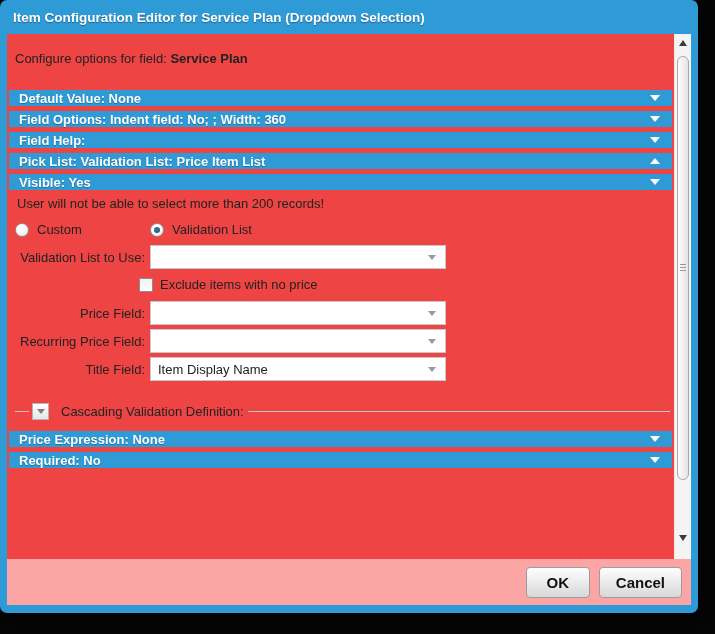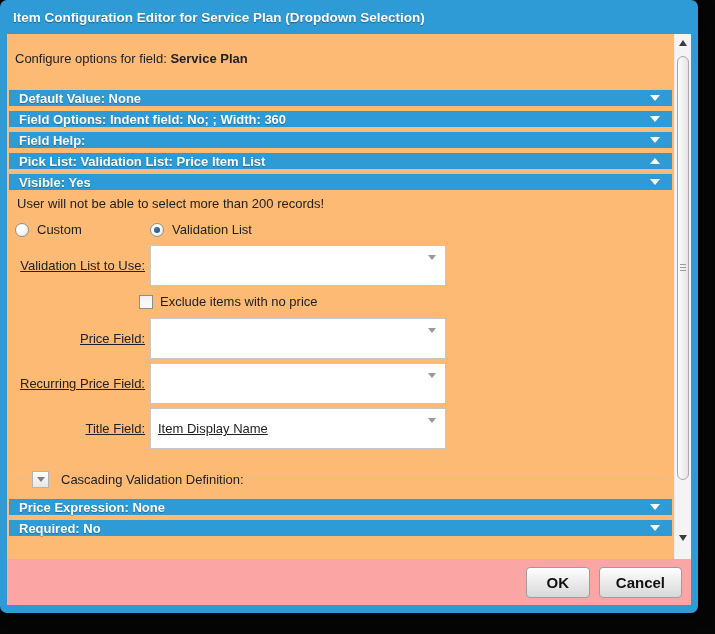--- a/index.html
+++ b/index.html
@@ -8,21 +8,21 @@
   .dialog {
     position:absolute; left:0; top:0; width:698px; height:613px;
     background:#2E9BD6; border-radius:7px; overflow:hidden;
     box-shadow:4px 4px 12px rgba(0,0,0,.75);
   }
   .titlebar {
     height:34px; display:flex; align-items:center; padding:12px 13px;
     color:#fff; font-size:13.5px; font-weight:bold;
     text-shadow:0 1px 1px rgba(0,0,0,.35);
   }
-  .inner { margin:0 7px; height:525px; background:#fdba74; position:relative; }
+  .inner { margin:0 7px; height:525px; background:#ef4444; position:relative; }
   .content { position:absolute; left:0; top:0; bottom:0; width:667px; overflow:hidden; }
 
   .intro { margin:17px 0 0 8px; font-size:13px; color:#222; }
   .intro b { font-weight:bold; }
 
   .acc-header {
     height:16px; margin:0 2px 5px 2px; background:#2E9BD6;
     display:flex; align-items:center; padding:0 12px 0 10px;
     color:#fff; font-size:13px; font-weight:bold;
     text-shadow:0 1px 1px rgba(0,0,0,.3); cursor:pointer;
@@ -42,24 +42,24 @@
     width:14px; height:14px; border-radius:50%;
     border:1px solid #8f8f8f; background:radial-gradient(circle at 35% 30%, #ffffff 30%, #e2e2e2);
     position:relative; flex:0 0 auto;
   }
   .radio.checked::after {
     content:""; position:absolute; left:3px; top:3px; width:6px; height:6px;
     border-radius:50%; background:radial-gradient(circle at 40% 35%, #3c76a6, #27516f);
   }
 
   .form { margin-top:8px; }
-  .form-row { display:flex; align-items:center; margin-bottom:4px;text-decoration:underline; }
+  .form-row { display:flex; align-items:center; margin-bottom:4px; }
   .form-label { flex:0 0 138px; text-align:right; padding-right:0; color:#222; }
   .combo {
-    margin-left:5px; width:296px; height:41px; background:#fff;
+    margin-left:5px; width:296px; height:24px; background:#fff;
     border:1px solid #c6c6c6; position:relative;
     display:flex; align-items:center; padding:0 22px 0 7px; cursor:pointer;
   }
   .combo .combo-arrow {
     position:absolute; right:9px; top:9px;
     border-left:4px solid transparent; border-right:4px solid transparent; border-top:5px solid #999;
   }
   .checkbox-row { display:flex; align-items:center; margin:8px 0 9px 132px; }
   .checkbox {
     width:14px; height:14px; border:1px solid #8e8e8e;

